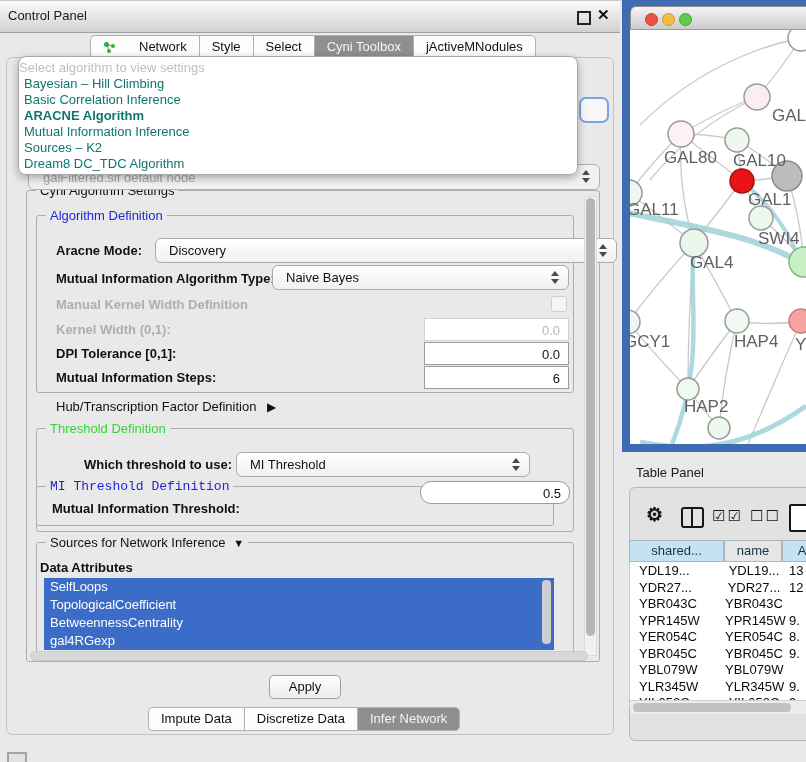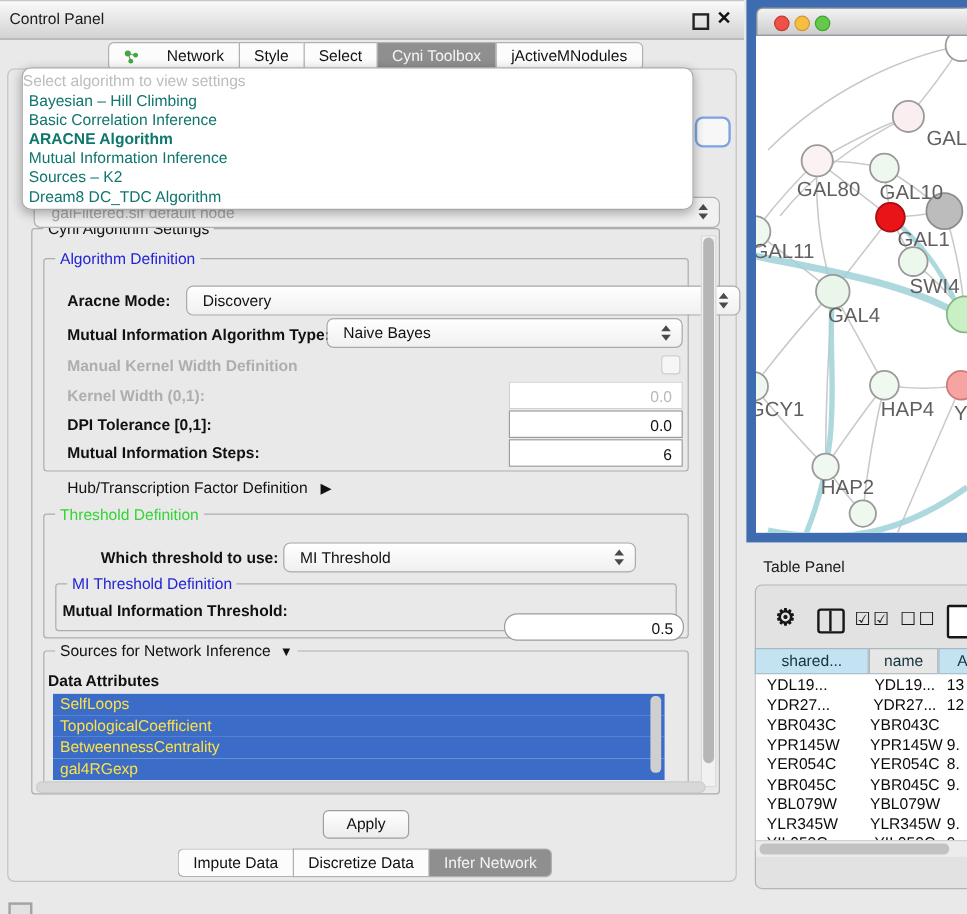--- a/index.html
+++ b/index.html
@@ -47,21 +47,21 @@
   .stepper::after{content:"";display:block;width:0;height:0;border-left:4px solid transparent;
     border-right:4px solid transparent;border-top:5px solid #4a4a4a;}
   .field{position:absolute;height:23px;background:#fff;border:1px solid #9c9c9c;font-size:13px;
     text-align:right;padding-right:8px;line-height:23px;box-sizing:border-box;}
   .field.dis{border-color:#d2d2d2;color:#b8b8b8;}
   .chk{position:absolute;width:14px;height:14px;background:#f6f6f6;border:1px solid #cfcfcf;border-radius:3px;}
   .vsb-track{left:584px;top:196px;width:13px;height:460px;background:#f1f1f1;border:1px solid #dadada;box-sizing:border-box;}
   .vsb-thumb{left:586px;top:198px;width:9px;height:438px;background:#b6b6b6;border-radius:5px;}
   .hsb-thumb{left:30px;top:651px;width:558px;height:10px;background:#d8d8d8;border-radius:5px;border:1px solid #cccccc;box-sizing:border-box;}
   .attr-list{left:44px;top:578px;width:510px;height:72px;overflow:hidden;background:#fff;}
-  .attr-item{height:18px;line-height:18px;padding-left:6px;font-size:13px;background:#3a6cc8;color:#fde047;}
+  .attr-item{height:18px;line-height:18px;padding-left:6px;font-size:13px;background:#3a6cc8;color:#ffffff;}
   .list-sb{left:542px;top:580px;width:9px;height:64px;background:#cfcfcf;border-radius:4px;}
   .apply-btn{left:269px;top:675px;width:70px;height:22px;background:linear-gradient(#ffffff,#ececec);
     border:1px solid #9e9e9e;border-radius:5px;font-size:13px;text-align:center;line-height:22px;}
   .mini-sq{left:7px;top:752px;width:16px;height:14px;border:2px solid #a3a3a3;background:#e2e2e2;}
   
   .net{left:622px;top:0;width:184px;height:452px;background:#3e6cb0;}
   .net-title{left:630px;top:6px;width:180px;height:24px;background:linear-gradient(#f4f4f4,#cccccc);
     border:1px solid #8f8f8f;border-bottom-color:#9a9a9a;border-radius:6px 0 0 0;box-sizing:border-box;}
   .dot{position:absolute;top:6px;width:11px;height:11px;border-radius:50%;}
   .dot.r{left:14px;background:#ef5148;border:1px solid #c23b33;}
@@ -174,25 +174,25 @@
   </span>
 
   <div class="abs fs" style="left:36px;top:428px;width:536px;height:102px;">
     <span class="lg green">Threshold Definition</span>
   </div>
   <span class="lbl" style="left:84px;top:457px;">Which threshold to use:</span>
   <div class="combo" style="left:236px;top:452px;width:294px;">
     <span class="val">MI Threshold</span>
     <span class="stepper"></span>
   </div>
-  <div class="abs fs" style="left:46px;top:486px;width:516px;height:38px;">
+  <div class="abs fs" style="left:36px;top:486px;width:516px;height:38px;font-family:Liberation Mono, monospace;">
     <span class="lg blue">MI Threshold Definition</span>
   </div>
   <span class="lbl" style="left:52px;top:501px;">Mutual Information Threshold:</span>
-  <div class="field" style="left:420px;top:511px;width:150px;border-radius:11px;">0.5</div>
+  <div class="field" style="left:420px;top:481px;width:150px;border-radius:11px;">0.5</div>
 
   <div class="abs fs" style="left:36px;top:542px;width:536px;height:114px;">
     <span class="lg">
       <span>Sources for Network Inference</span>
       <span style="font-size:11px;margin-left:4px;">▼</span>
     </span>
   </div>
   <span class="lbl" style="left:40px;top:560px;">Data Attributes</span>
   <div class="abs attr-list" id="attr-list">
       <div class="attr-item">SelfLoops</div>

